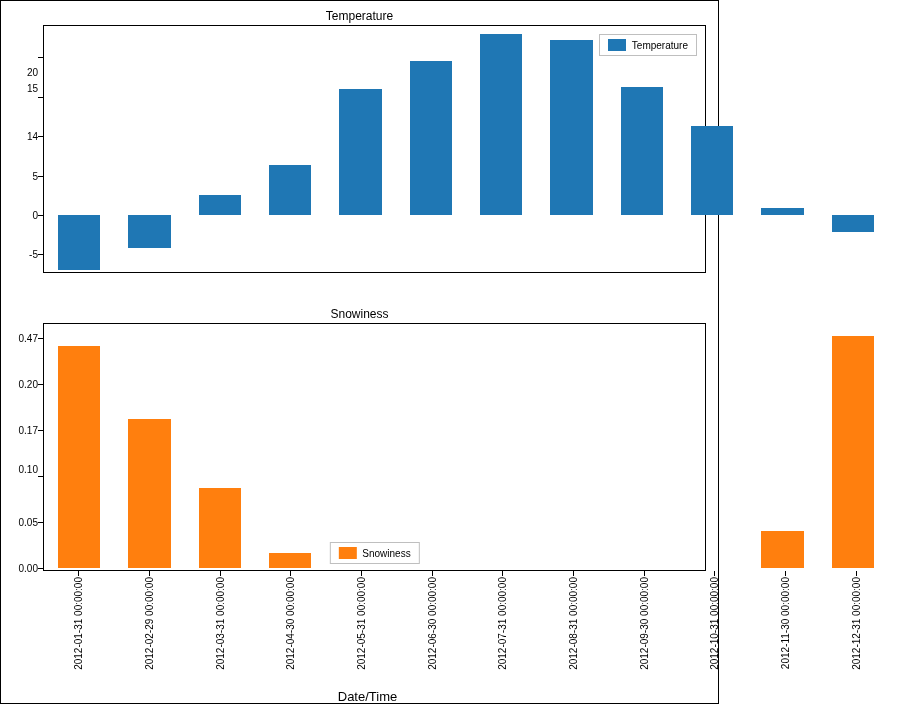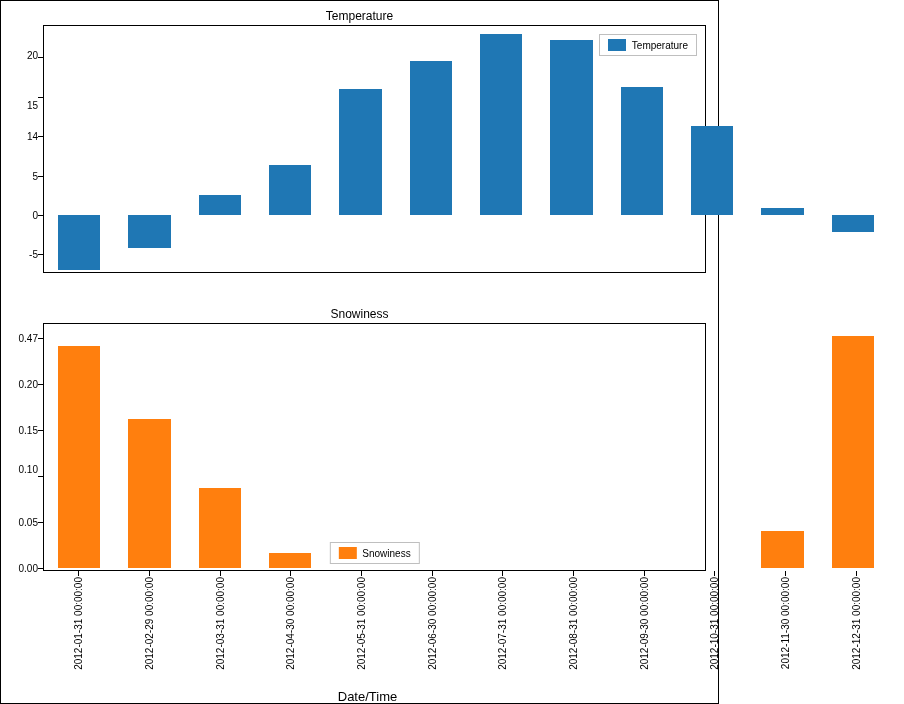--- a/index.html
+++ b/index.html
@@ -37,23 +37,23 @@
     <div class="plotarea" id="plot-top">
         <div class="y-tick" style="top: 228.258px;"></div>
         <div class="y-label" style="top: 228.258px;">-5</div>
         <div class="y-tick" style="top: 188.903px;"></div>
         <div class="y-label" style="top: 188.903px;">0</div>
         <div class="y-tick" style="top: 149.548px;"></div>
         <div class="y-label" style="top: 149.548px;">5</div>
         <div class="y-tick" style="top: 110.194px;"></div>
         <div class="y-label" style="top: 110.194px;">14</div>
         <div class="y-tick" style="top: 70.8387px;"></div>
-        <div class="y-label" style="top: 79px;">15</div>
+        <div class="y-label" style="top: 62px;">15</div>
         <div class="y-tick" style="top: 31.4839px;"></div>
-        <div class="y-label" style="top: 29px;">20</div>
+        <div class="y-label" style="top: 46px;">20</div>
         <div class="bar temp" style="left: 14.0667px; width: 42.2px; top: 188.903px; height: 55.0968px; bottom: auto;"></div>
         <div class="bar temp" style="left: 84.4px; width: 42.2px; top: 188.903px; height: 33.0581px; bottom: auto;"></div>
         <div class="bar temp" style="left: 154.733px; width: 42.2px; top: 169.226px; height: 19.6774px; bottom: auto;"></div>
         <div class="bar temp" style="left: 225.067px; width: 42.2px; top: 139.316px; height: 49.5871px; bottom: auto;"></div>
         <div class="bar temp" style="left: 295.4px; width: 42.2px; top: 62.9677px; height: 125.935px; bottom: auto;"></div>
         <div class="bar temp" style="left: 365.733px; width: 42.2px; top: 34.6323px; height: 154.271px; bottom: auto;"></div>
         <div class="bar temp" style="left: 436.067px; width: 42.2px; top: 7.87097px; height: 181.032px; bottom: auto;"></div>
         <div class="bar temp" style="left: 506.4px; width: 42.2px; top: 14.1677px; height: 174.735px; bottom: auto;"></div>
         <div class="bar temp" style="left: 576.733px; width: 42.2px; top: 61.3935px; height: 127.51px; bottom: auto;"></div>
         <div class="bar temp" style="left: 647.067px; width: 42.2px; top: 99.9613px; height: 88.9419px; bottom: auto;"></div>
@@ -69,21 +69,21 @@
   <div class="title bottom">Snowiness</div>
   <div class="panel bottom">
     <div class="plotarea" id="plot-bottom">
         <div class="y-tick" style="top: 244px;"></div>
         <div class="y-label" style="top: 244px;">0.00</div>
         <div class="y-tick" style="top: 197.962px;"></div>
         <div class="y-label" style="top: 197.962px;">0.05</div>
         <div class="y-tick" style="top: 151.925px;"></div>
         <div class="y-label" style="top: 145px;">0.10</div>
         <div class="y-tick" style="top: 105.887px;"></div>
-        <div class="y-label" style="top: 105.887px;">0.15</div>
+        <div class="y-label" style="top: 105.887px;">0.17</div>
         <div class="y-tick" style="top: 59.8491px;"></div>
         <div class="y-label" style="top: 59.8491px;">0.20</div>
         <div class="y-tick" style="top: 13.8113px;"></div>
         <div class="y-label" style="top: 13.8113px;">0.47</div>
         <div class="bar snow" style="left: 14.0667px; width: 42.2px; top: 22.0981px; height: 221.902px; bottom: auto;"></div>
         <div class="bar snow" style="left: 84.4px; width: 42.2px; top: 94.8377px; height: 149.162px; bottom: auto;"></div>
         <div class="bar snow" style="left: 154.733px; width: 42.2px; top: 163.894px; height: 80.1057px; bottom: auto;"></div>
         <div class="bar snow" style="left: 225.067px; width: 42.2px; top: 229.268px; height: 14.7321px; bottom: auto;"></div>
         <div class="bar snow" style="left: 295.4px; width: 42.2px; top: 244px; height: 0px; bottom: auto;"></div>
         <div class="bar snow" style="left: 365.733px; width: 42.2px; top: 244px; height: 0px; bottom: auto;"></div>

